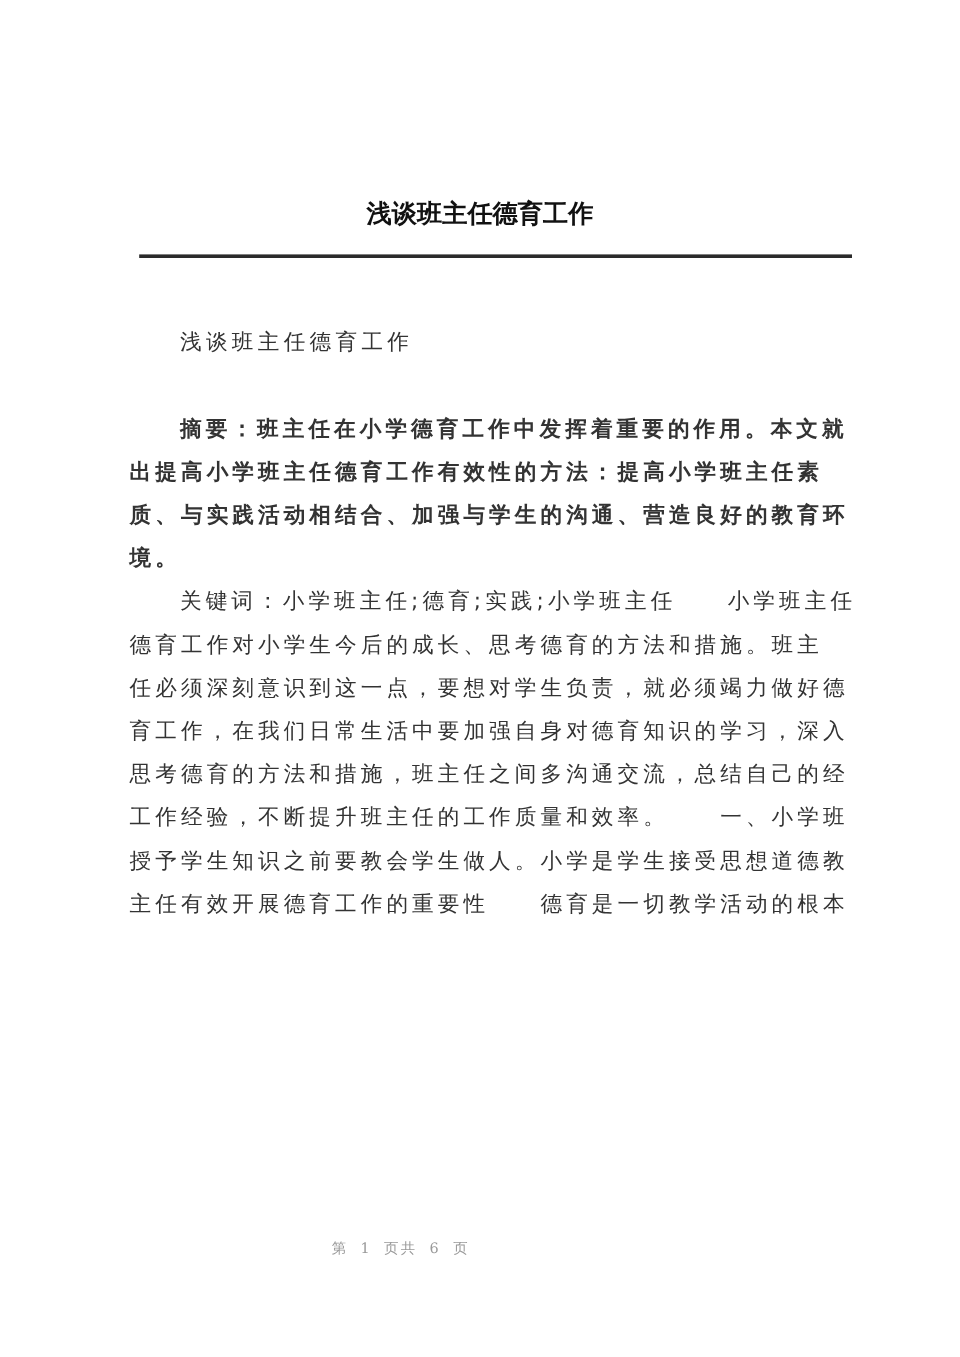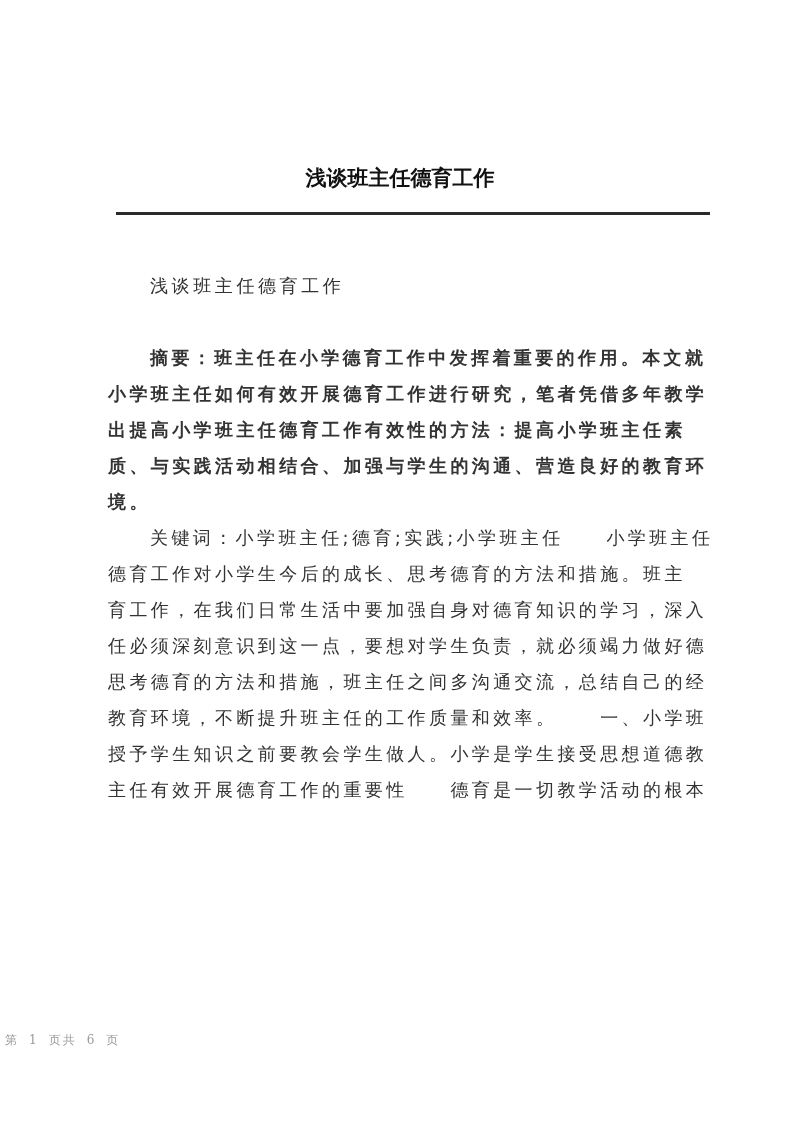--- a/index.html
+++ b/index.html
@@ -66,52 +66,51 @@
       text-indent: 0;
     }
     .line.first {
       padding-left: 42px;
     }
     .footer {
       position: absolute;
       top: 1032px;
       left: 0;
       width: 668px;
-      text-align: left;
+      text-align: center;
       font-size: 12px;
       color: #999;
       letter-spacing: 2px;
       font-family: "DejaVu Serif", "Liberation Serif", serif;
     }
     .footer span { margin: 0 5px; }
   </style>
 </head>
 <body>
 
 <div class="page-title">浅谈班主任德育工作</div>
 <div class="title-rule"></div>
 
 <div class="body">
   <p class="subtitle">浅谈班主任德育工作</p>
 
   <div class="para abstract">
     <span class="line first">摘要：班主任在小学德育工作中发挥着重要的作用。本文就</span>
-    <span class="line">小学班主任如何有效开展德育工作进行研究，笔者凭借多年教学</span>
     <span class="line">出提高小学班主任德育工作有效性的方法：提高小学班主任素</span>
     <span class="line">质、与实践活动相结合、加强与学生的沟通、营造良好的教育环</span>
     <span class="line">境。</span>
   </div>
 
   <div class="para">
     <span class="line first">关键词：小学班主任;德育;实践;小学班主任　　小学班主任</span>
     <span class="line">德育工作对小学生今后的成长、思考德育的方法和措施。班主</span>
+    <span class="line">任必须深刻意识到这一点，要想对学生负责，就必须竭力做好德</span>
     <span class="line">育工作，在我们日常生活中要加强自身对德育知识的学习，深入</span>
-    <span class="line">任必须深刻意识到这一点，要想对学生负责，就必须竭力做好德</span>
     <span class="line">思考德育的方法和措施，班主任之间多沟通交流，总结自己的经</span>
-    <span class="line">教育环境，不断提升班主任的工作质量和效率。　　一、小学班</span>
+    <span class="line">工作经验，不断提升班主任的工作质量和效率。　　一、小学班</span>
     <span class="line">授予学生知识之前要教会学生做人。小学是学生接受思想道德教</span>
     <span class="line">主任有效开展德育工作的重要性　　德育是一切教学活动的根本</span>
   </div>
 </div>
 
 <div class="footer">
   <span>第</span><span>1</span><span>页共</span><span>6</span><span>页</span>
 </div>
 
 </body></html>

